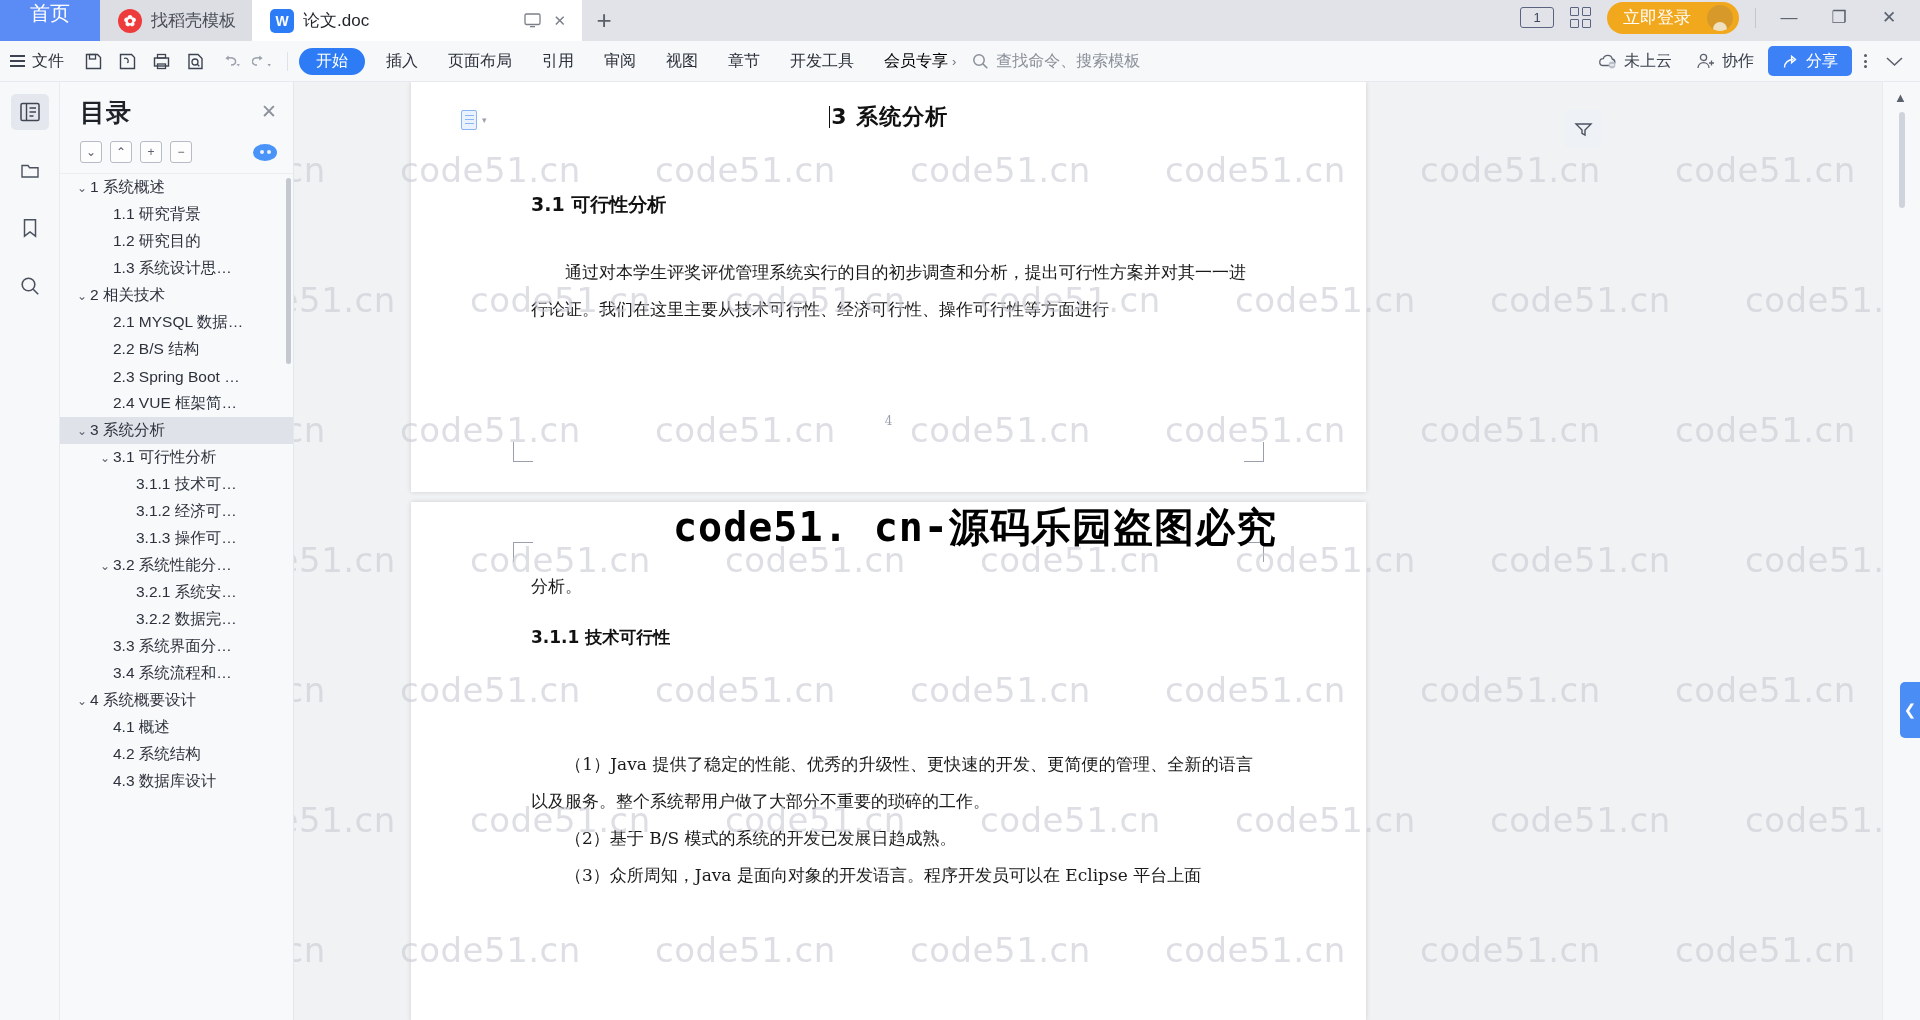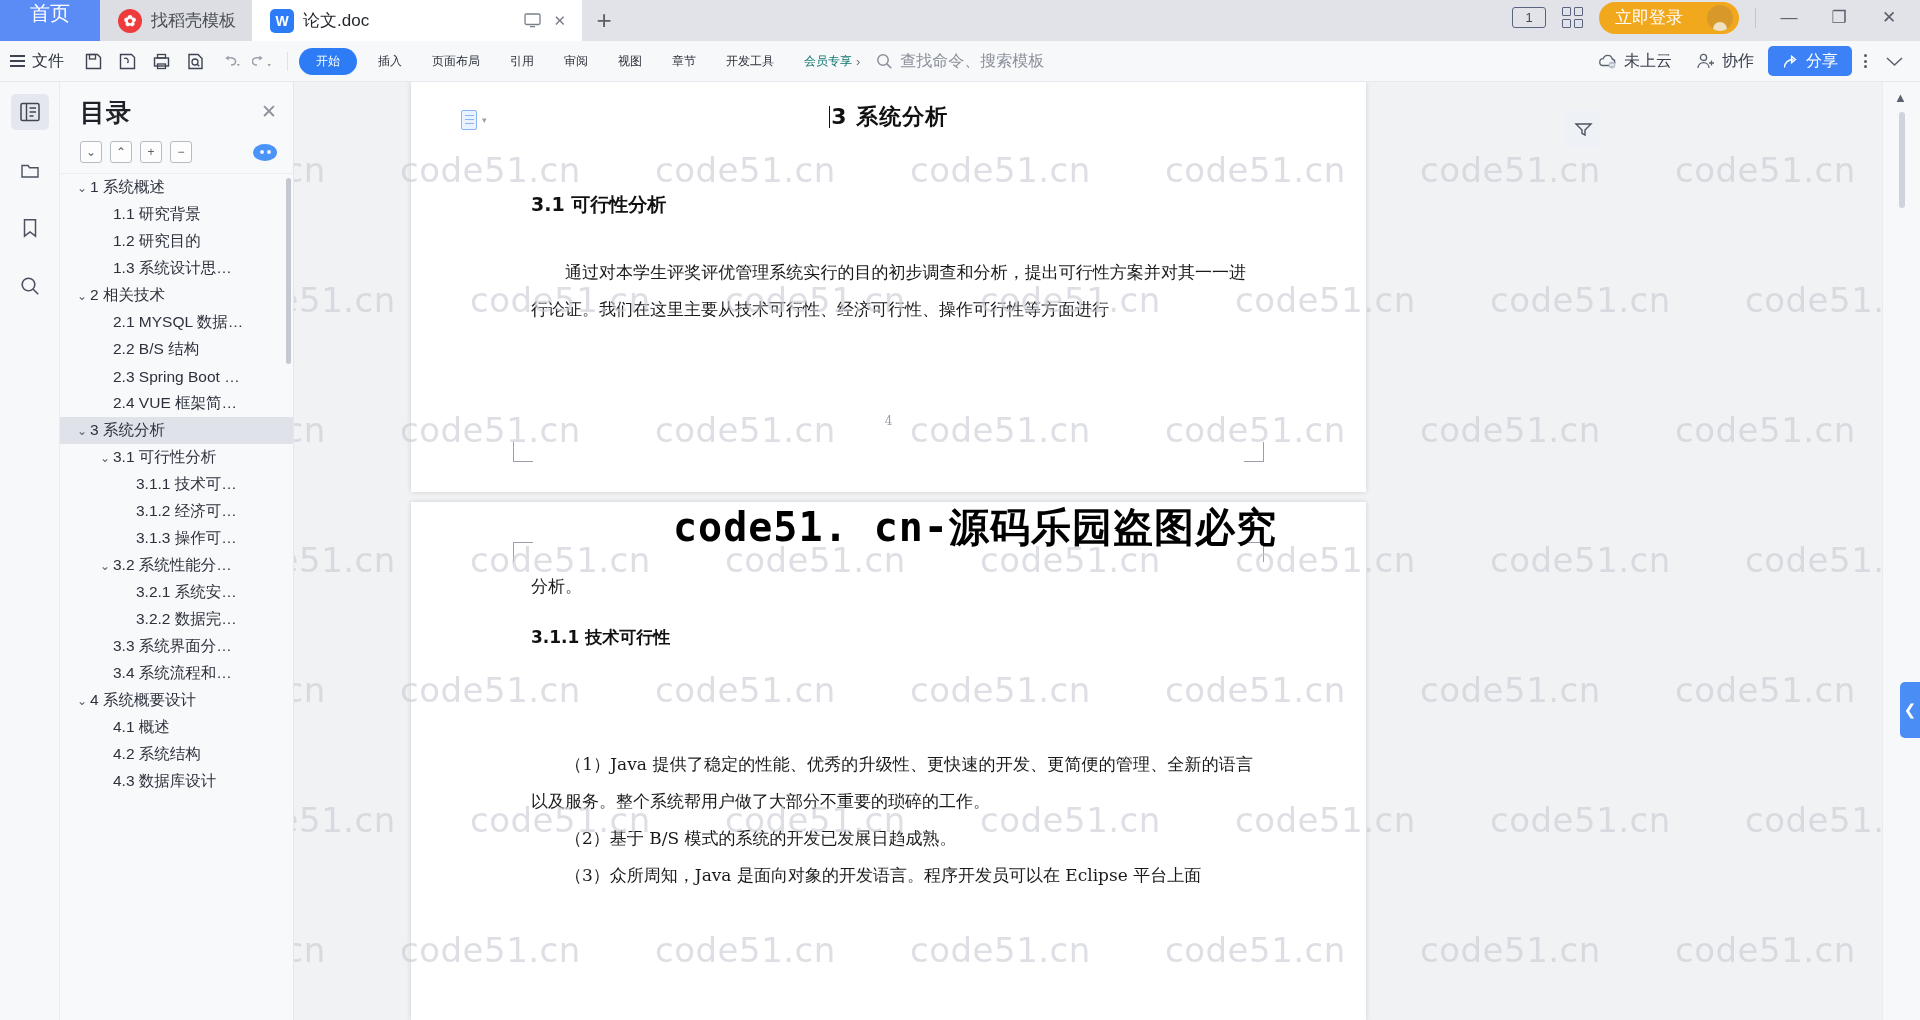--- a/index.html
+++ b/index.html
@@ -64,21 +64,21 @@
   .count-box {
     border: 1.6px solid #5a6480; border-radius: 3px; width: 34px; height: 21px;
     display:flex; align-items:center; justify-content:center;
     font-size: 13px; color:#3c4660; position: relative;
   }
   .grid-ico { display: grid; grid-template-columns: 9px 9px; grid-template-rows: 9px 9px; gap: 3px; }
   .grid-ico i { border: 1.6px solid #5a6480; border-radius: 1px; display: block; }
   .login-btn {
     background: #f2a81d; color: #fff; border-radius: 999px;
     height: 32px; padding: 0 6px 0 16px; display: flex; align-items: center;
-    gap: 24px; font-size: 17px; cursor: pointer;
+    gap: 16px; font-size: 17px; cursor: pointer;
   }
   .login-ava {
     width: 26px; height: 26px; border-radius: 50%; background: #d79a2a;
     display:flex; align-items:flex-end; justify-content:center; overflow:hidden;
   }
   .login-ava b { width:14px; height:9px; background:#efe0c0; border-radius:7px 7px 0 0; display:block; }
   .win-sep { width: 1px; height: 20px; background: #c2c6cf; }
   .win-btn {
     width: 34px; height: 28px; display: flex; align-items: center;
     justify-content: center; color: #5a616e; font-size: 17px; cursor: pointer;
@@ -95,28 +95,28 @@
     justify-content: center; color: #3d4350; cursor: pointer;
   }
   .rb-file {
     display: flex; align-items: center; gap: 7px; padding: 0 12px 0 10px;
     font-size: 16px; color: #2b303a; cursor: pointer;
   }
   .burger { display:flex; flex-direction:column; gap:3px; }
   .burger i { width: 15px; height: 1.8px; background: #3d4350; display:block; }
   .rb-sep { width: 1px; height: 19px; background: #dfe2e8; margin: 0 7px; }
   .rb-tab {
-    font-size: 12px; color: #2b303a; padding: 0 15px; height: 41px;
+    font-size: 16px; color: #2b303a; padding: 0 15px; height: 41px;
     display: flex; align-items: center; cursor: pointer; white-space: nowrap;
   }
   .rb-tab.start {
     background: #2d7cf6; color: #fff; border-radius: 999px;
     height: 27px; padding: 0 17px; margin: 0 6px 0 4px;
   }
-  .rb-tab.vip { color: #0f766e; padding-right: 4px; }
+  .rb-tab.vip { color: #000000; padding-right: 4px; }
   .rb-chev { color:#6b7280; font-size: 13px; padding-right: 10px; }
   .rb-search {
     display: flex; align-items: center; gap: 7px; font-size: 16px;
     color: #8a8f99; margin-left: 6px; cursor: text;
   }
   .ribbon-right {
     margin-left: auto; display: flex; align-items: center; gap: 4px;
     padding-right: 10px;
   }
   .rr-item {

